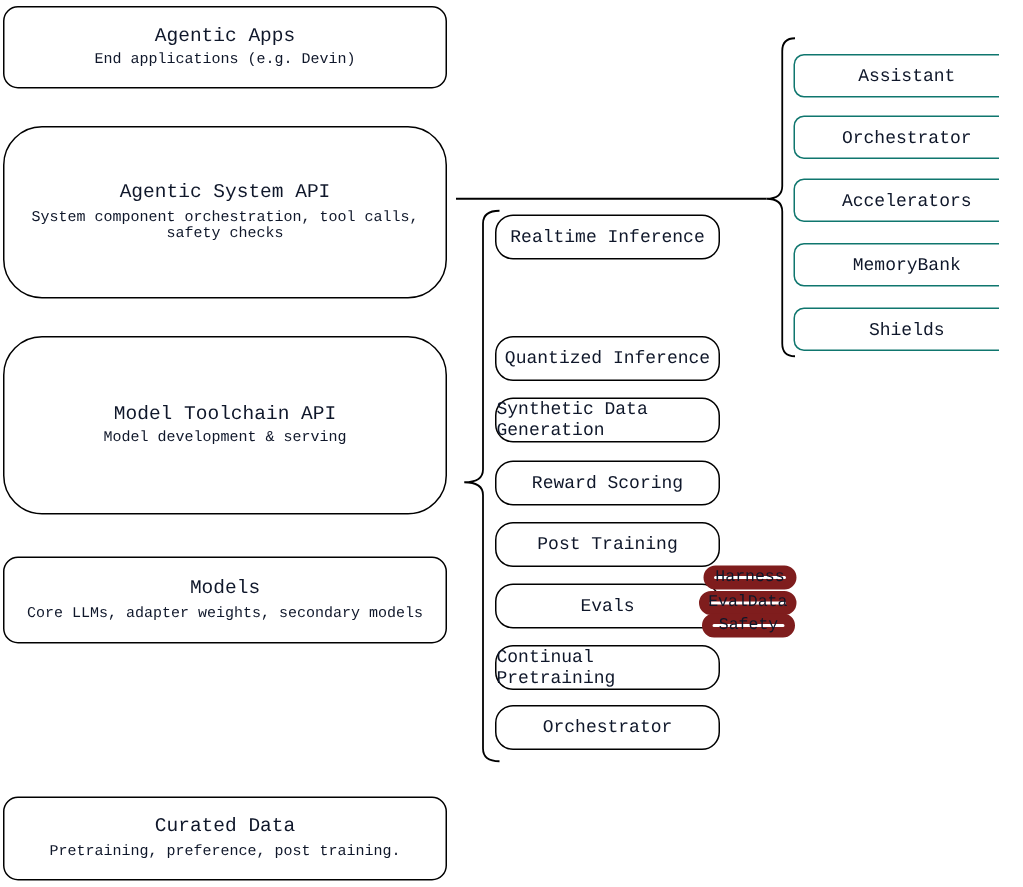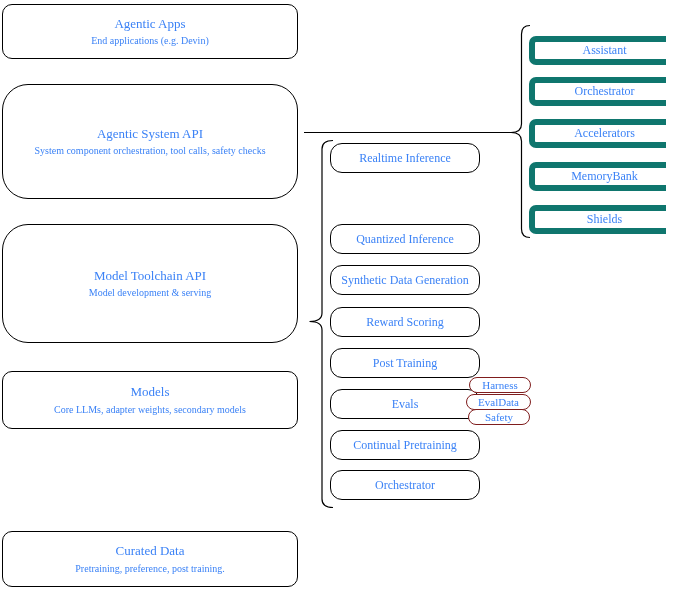--- a/index.html
+++ b/index.html
@@ -1,39 +1,39 @@
 <!DOCTYPE html>
 <html><head>
 <meta charset="utf-8">
 <style>
   * { margin:0; padding:0; box-sizing:border-box; }
   html,body { background:#ffffff; }
   .canvas {
     position:relative; width:666px; height:591px; background:#ffffff;
-    font-family:Liberation Serif, serif; color:#3b82f6; overflow:hidden;
+    font-family:Liberation Mono, monospace; color:#0f172a; overflow:hidden;
   }
   .lbox {
     position:absolute; left:2px; width:296px; background:#fff;
     border:1px solid #000; display:flex; flex-direction:column;
     align-items:center; justify-content:center; gap:4px; text-align:center;
   }
   .lbox .title { font-size:13px; line-height:1.1; }
   .lbox .sub   { font-size:10px; line-height:1.1; }
   .mbox {
     position:absolute; left:330px; width:150px; height:30px; background:#fff;
     border:1px solid #000; border-radius:12px; display:flex;
     align-items:center; justify-content:center; font-size:12px; z-index:2;
   }
   .rbox {
     position:absolute; left:529px; width:151px; height:29px; background:#fff;
-    border:6px solid #0f766e; border-radius:7px; display:flex;
+    border:1px solid #0f766e; border-radius:7px; display:flex;
     align-items:center; justify-content:center; font-size:12px; z-index:2;
   }
   .tag {
-    position:absolute; background:#fff; border:1px solid #7f1d1d;
+    position:absolute; background:#fff; border:7px solid #7f1d1d;
     border-radius:999px; display:flex; align-items:center; justify-content:center;
     font-size:11px; line-height:1; z-index:3;
   }
   svg.overlay { position:absolute; left:0; top:0; width:682px; height:591px; z-index:1; pointer-events:none; }
   svg.overlay path, svg.overlay line { fill:none; stroke:#000; stroke-width:1.2; }
 </style>
 </head>
 <body>
 
 <div class="canvas">

